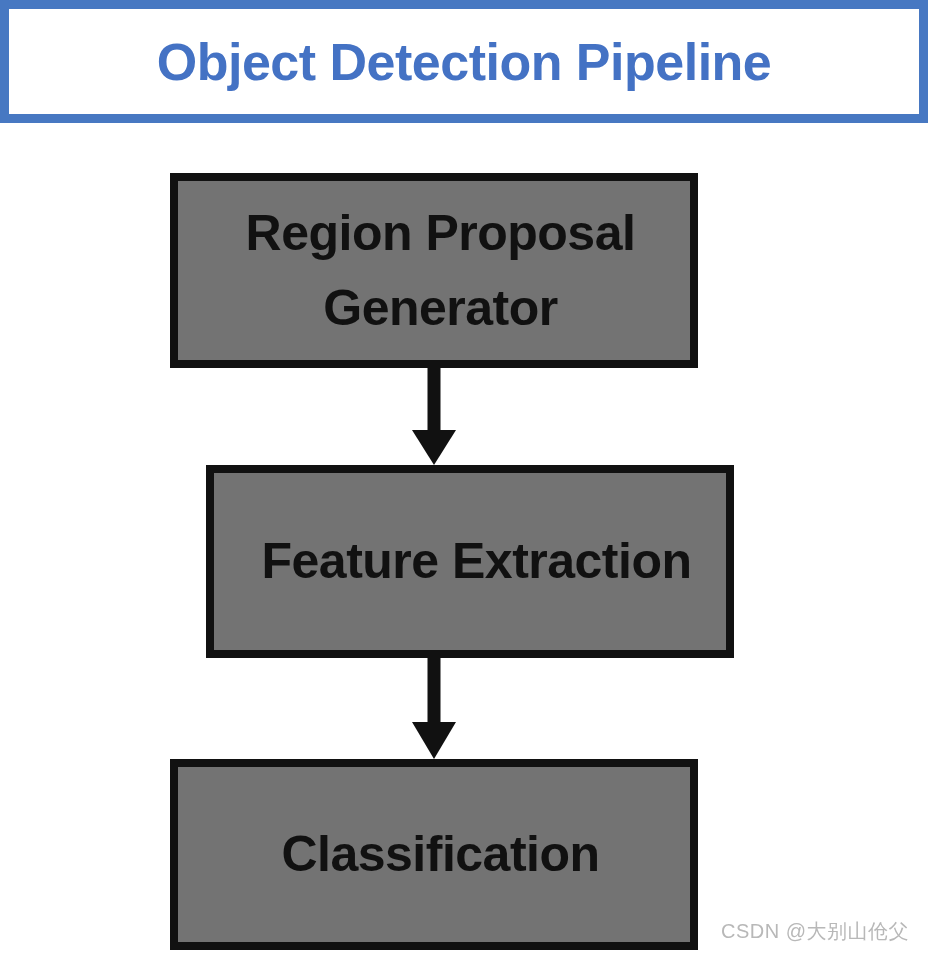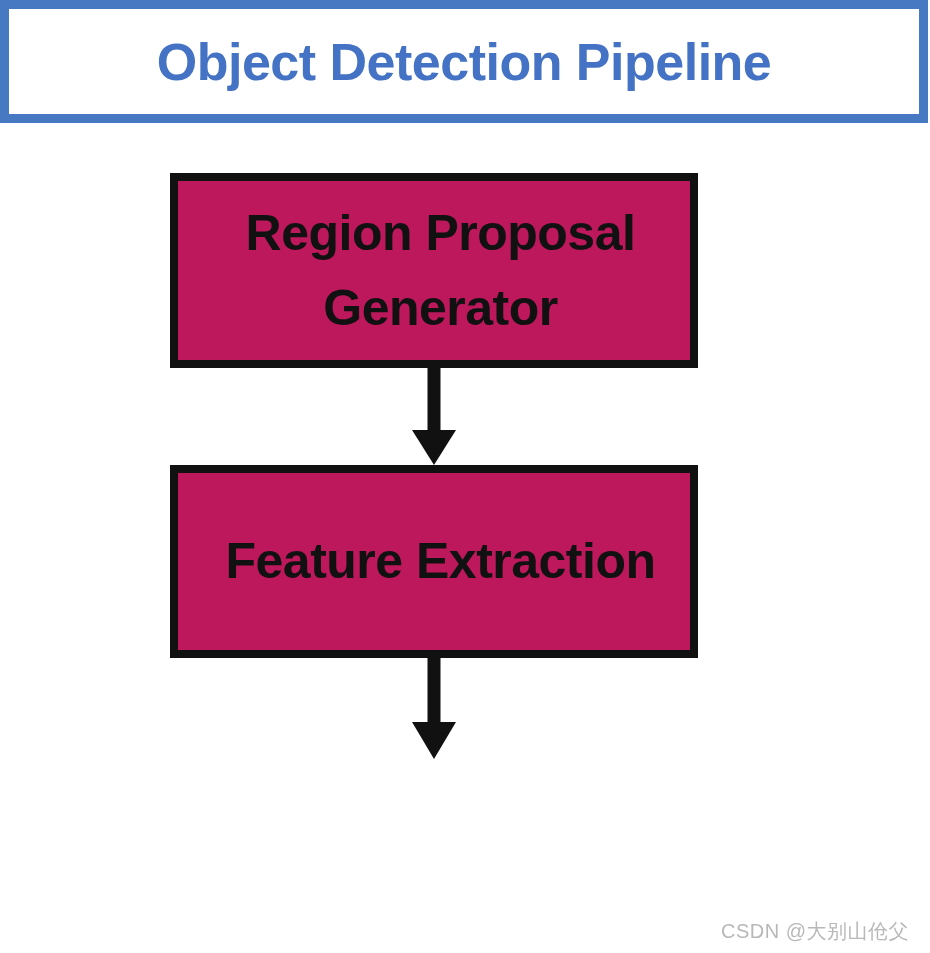--- a/index.html
+++ b/index.html
@@ -34,29 +34,29 @@
     font-weight: bold;
     letter-spacing: -0.5px;
     white-space: nowrap;
   }
   .node {
     position: absolute;
     left: 170px;
     width: 528px;
     box-sizing: border-box;
     border: 8px solid #111111;
-    background: #be185d;
+    background: #737373;
     display: flex;
     align-items: center;
     justify-content: center;
     text-align: center;
     padding-left: 13px;
   }
   .node-1 { top: 173px; height: 195px; }
-  .node-2 { top: 465px; height: 193px; }
+  .node-2 { top: 465px; height: 193px; margin-left: 36px; }
   .node-3 { top: 759px; height: 191px; }
   .node-label {
     color: #111111;
     font-size: 50px;
     font-weight: bold;
     line-height: 1.5;
     letter-spacing: -0.5px;
   }
   .arrow {
     position: absolute;
@@ -103,16 +103,19 @@
     <span class="node-label">Feature Extraction</span>
   </div>
 
   <div class="arrow arrow-2">
     <svg width="44" height="101" viewBox="0 0 44 101" xmlns="http://www.w3.org/2000/svg">
       <rect class="shape" x="15.5" y="0" width="13" height="68"></rect>
       <polygon class="shape" points="0,64 44,64 22,101"></polygon>
     </svg>
   </div>
 
+  <div class="node node-3">
+    <span class="node-label">Classification</span>
+  </div>
 
   <div class="watermark">CSDN @大别山伧父</div>
 
 </div>
 
 </body></html>

